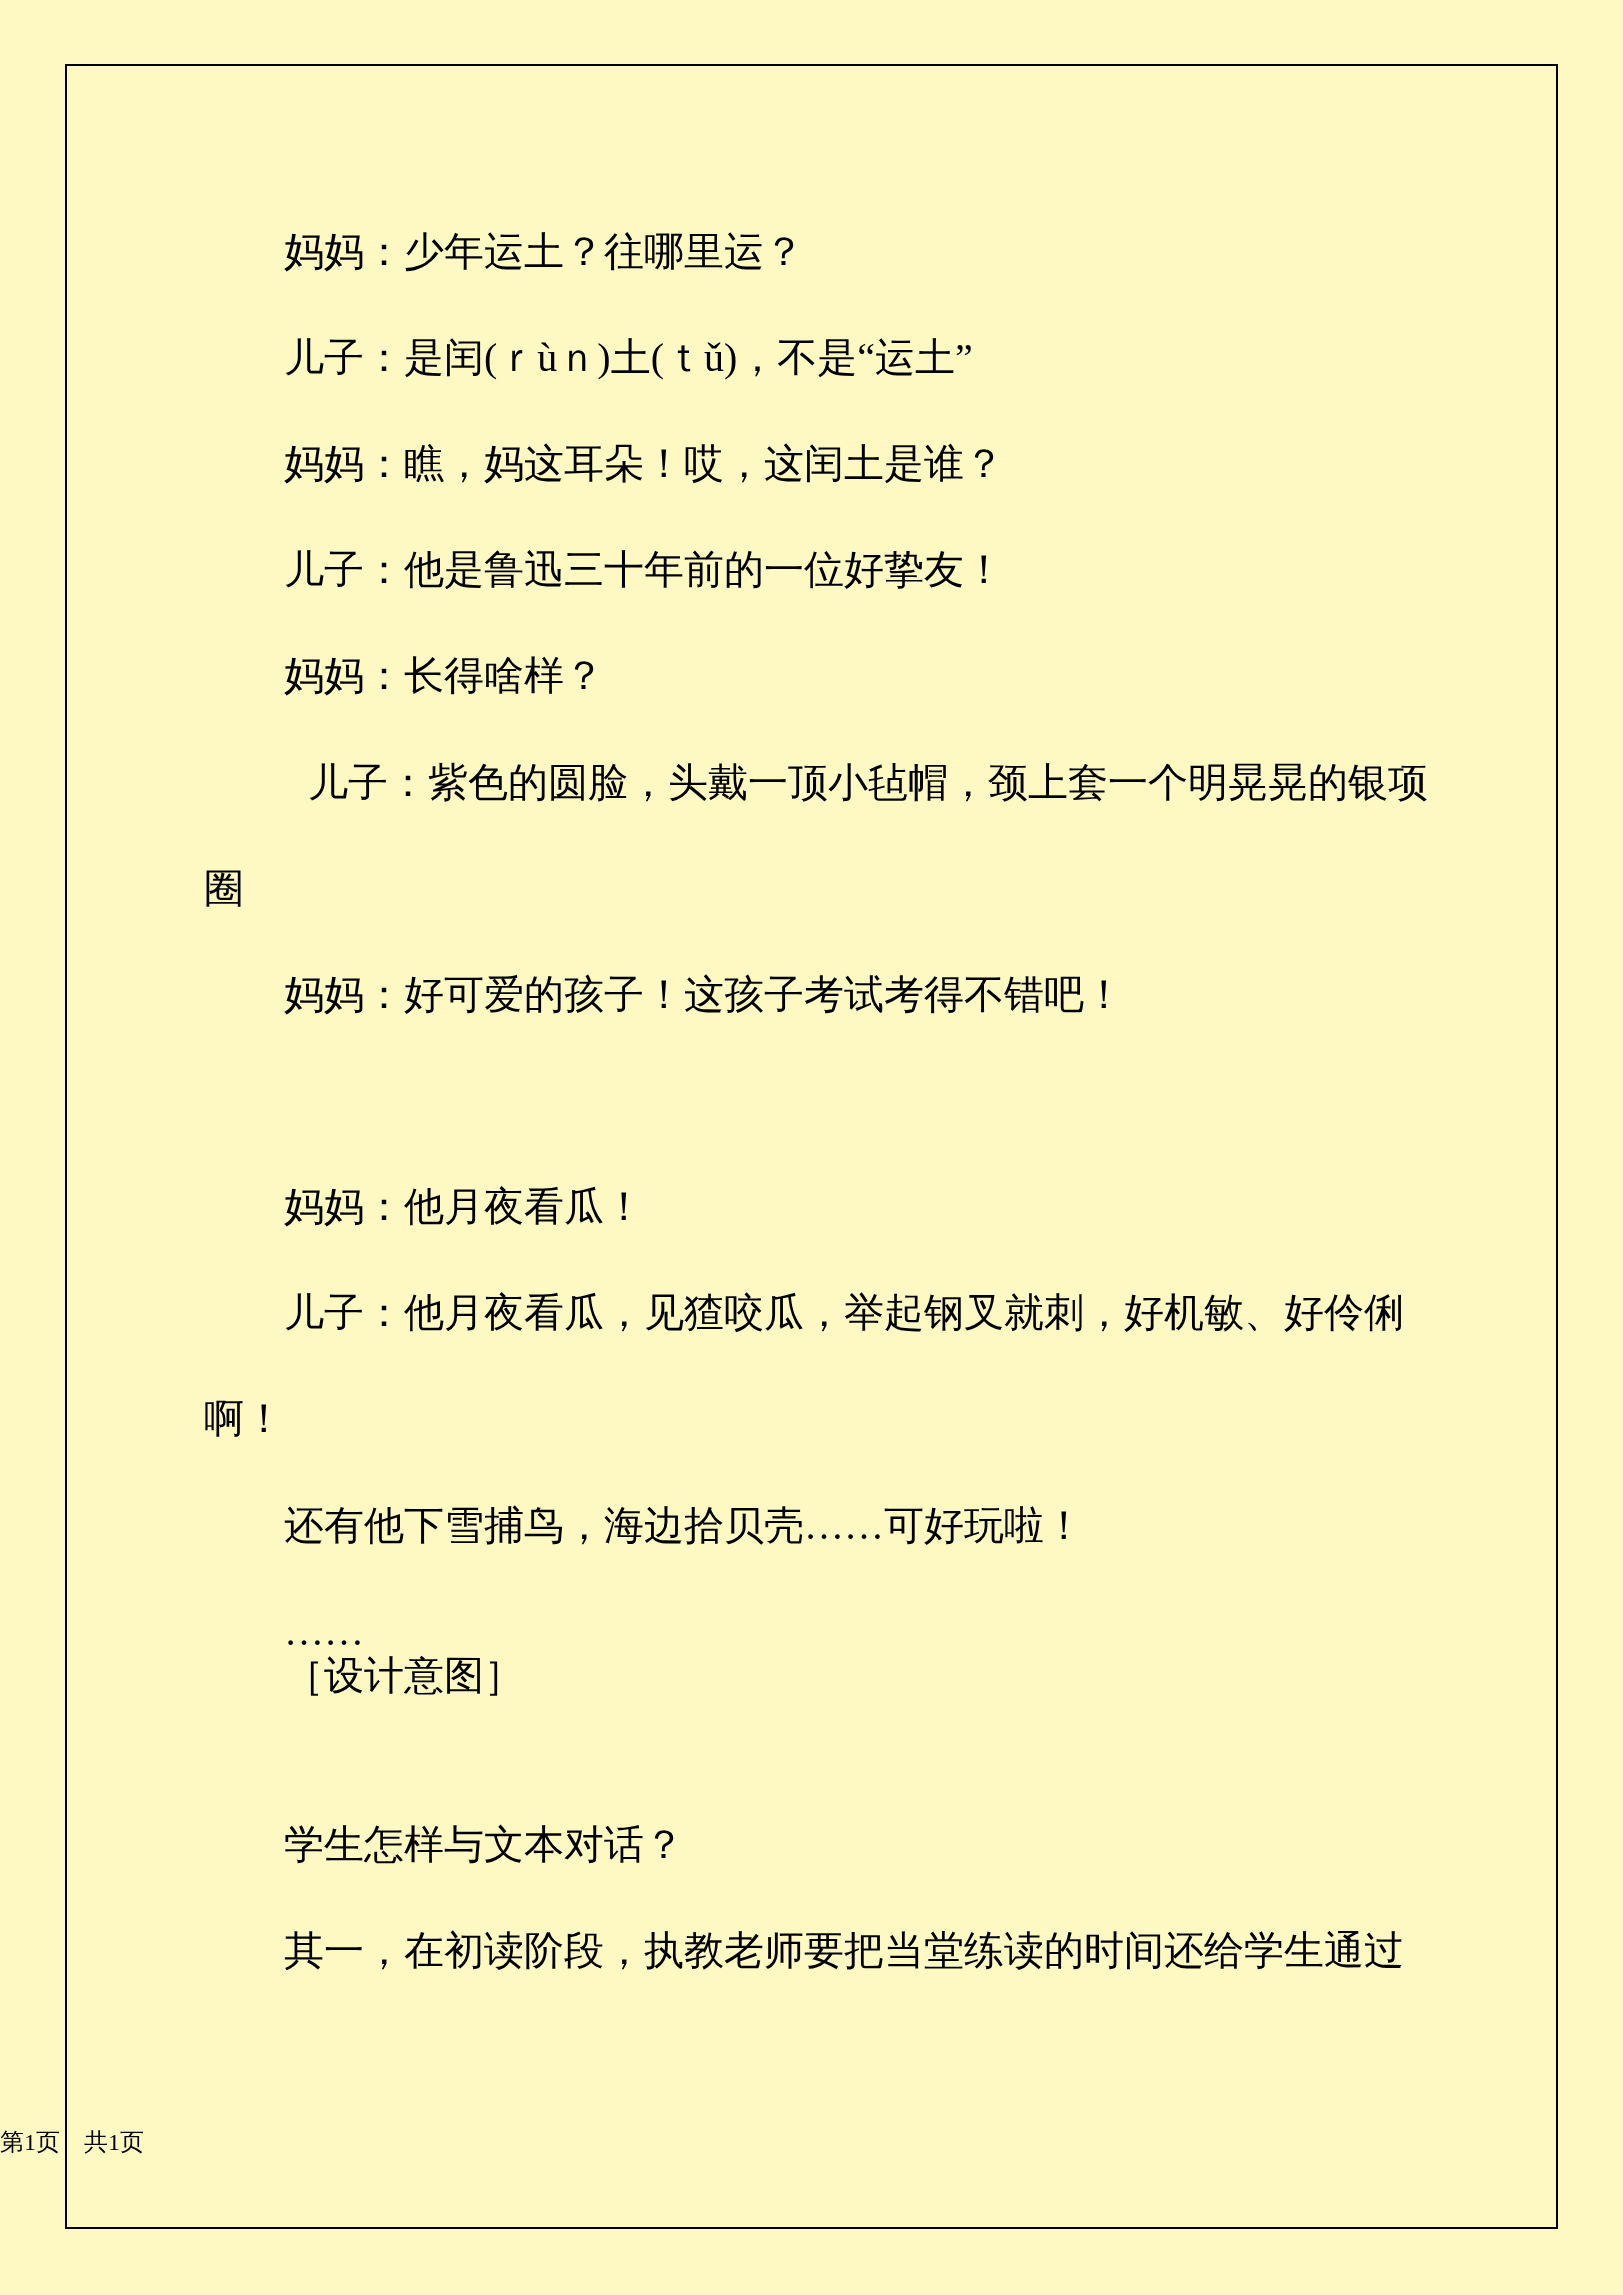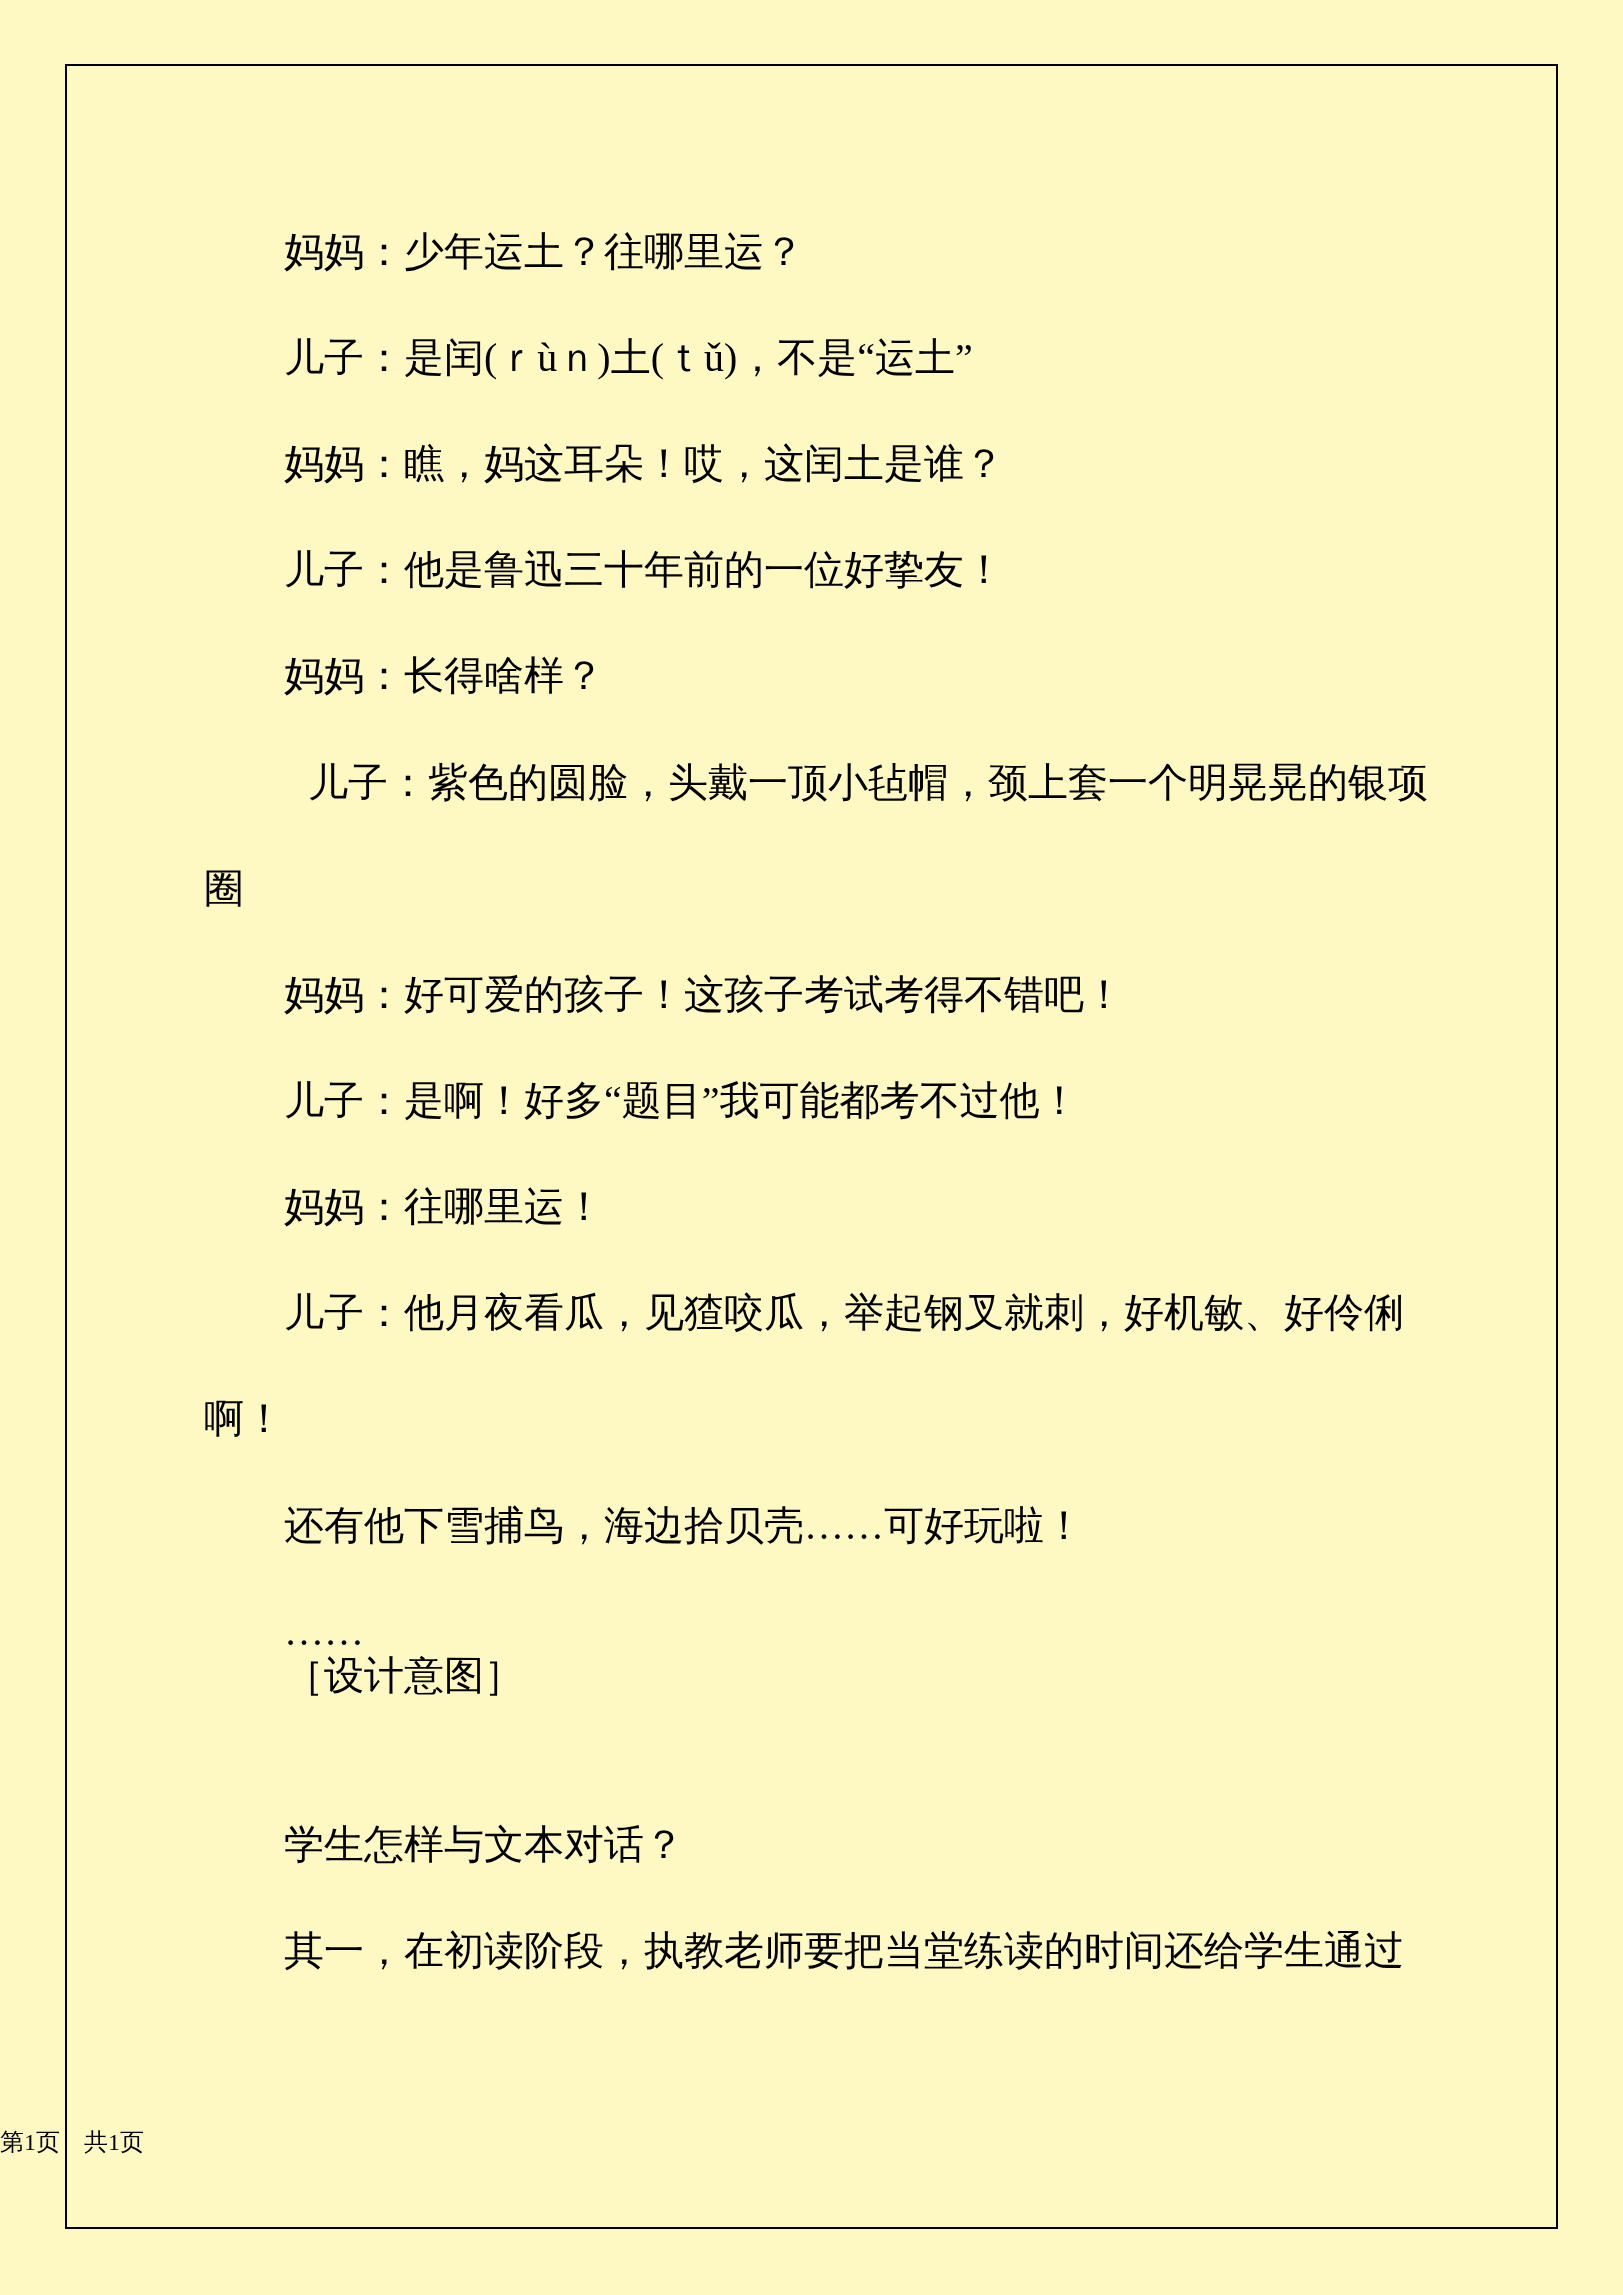--- a/index.html
+++ b/index.html
@@ -46,22 +46,21 @@
   <div class="frame"></div>
   <div class="doc-body">
       <div class="line indent" style="top: 229px;">妈妈：少年运土？往哪里运？</div>
       <div class="line indent" style="top: 335px;">儿子：是闰(ｒùｎ)土(ｔǔ)，不是“运土”</div>
       <div class="line indent" style="top: 441px;">妈妈：瞧，妈这耳朵！哎，这闰土是谁？</div>
       <div class="line indent" style="top: 547px;">儿子：他是鲁迅三十年前的一位好挚友！</div>
       <div class="line indent" style="top: 653px;">妈妈：长得啥样？</div>
       <div class="line indent" style="top: 760px; margin-left: 24px;">儿子：紫色的圆脸，头戴一顶小毡帽，颈上套一个明晃晃的银项</div>
       <div class="line flush" style="top: 866px;">圈</div>
       <div class="line indent" style="top: 972px;">妈妈：好可爱的孩子！这孩子考试考得不错吧！</div>
-      <div class="line indent" style="top: 1078px;">儿子：是啊！好多“题目”我可能都考不过他！</div>
-      <div class="line indent" style="top: 1184px;">妈妈：往哪里运！</div>
+      <div class="line indent" style="top: 1184px;">妈妈：他月夜看瓜！</div>
       <div class="line indent" style="top: 1290px; text-align: center;">儿子：他月夜看瓜，见猹咬瓜，举起钢叉就刺，好机敏、好伶俐</div>
       <div class="line flush" style="top: 1396px;">啊！</div>
       <div class="line indent" style="top: 1503px;">还有他下雪捕鸟，海边拾贝壳……可好玩啦！</div>
       <div class="line indent" style="top: 1609px;">……</div>
       <div class="line indent" style="top: 1653px;">［设计意图］</div>
       <div class="line indent" style="top: 1822px;">学生怎样与文本对话？</div>
       <div class="line indent" style="top: 1928px;">其一，在初读阶段，执教老师要把当堂练读的时间还给学生通过</div>
     </div>
   <div class="page-footer">第1页　共1页</div>
 </div>

